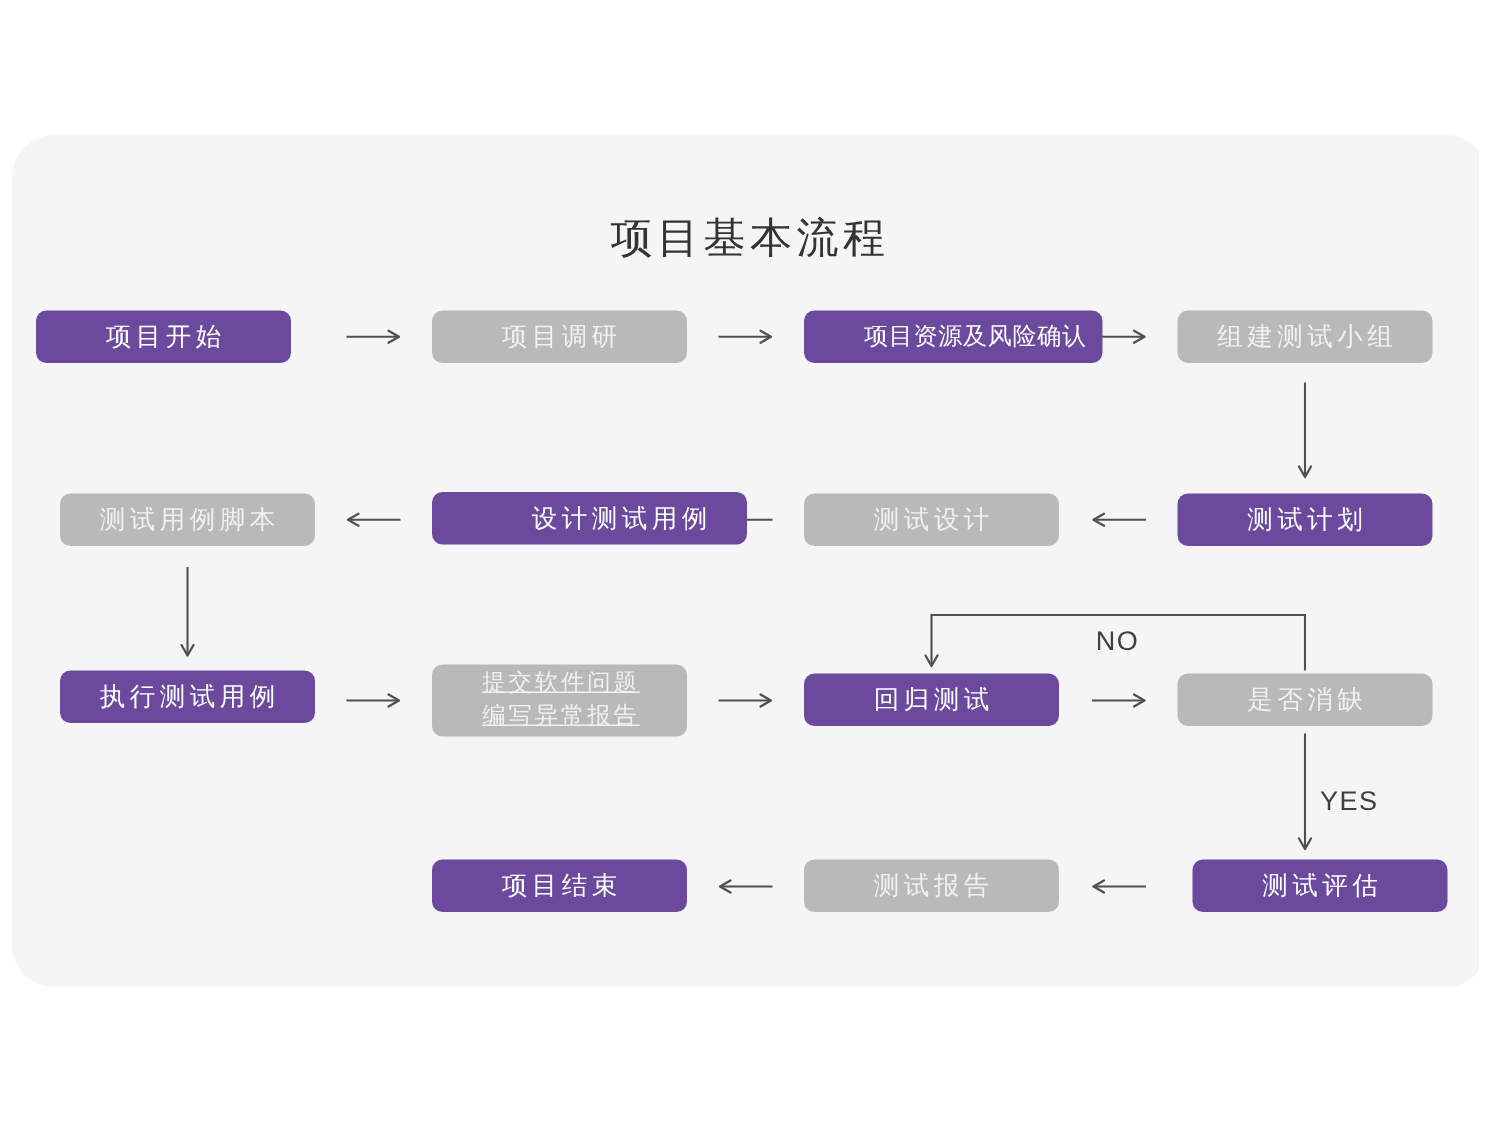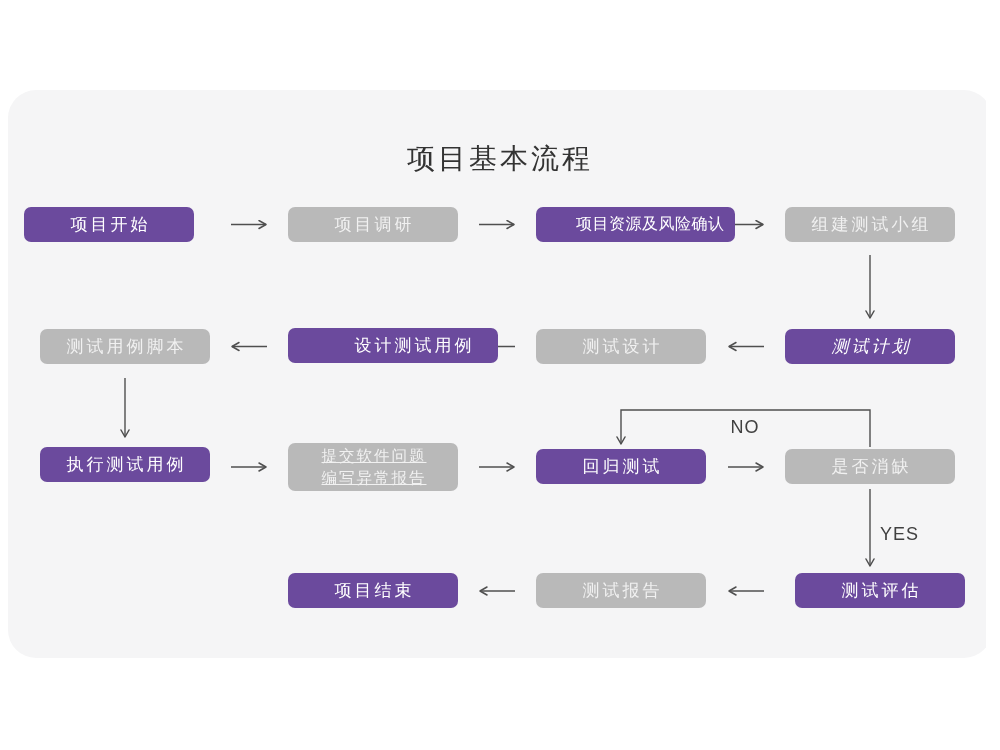--- a/index.html
+++ b/index.html
@@ -78,21 +78,21 @@
   </svg>
 
   <div class="node purple" style="left:24px;top:207px;">项目开始</div>
   <div class="node gray" style="left:288px;top:207px;">项目调研</div>
   <div class="node purple long" style="left:536px;top:207px;">项目资源及风险确认</div>
   <div class="node gray" style="left:785px;top:207px;">组建测试小组</div>
 
   <div class="node gray" style="left:40px;top:329px;">测试用例脚本</div>
   <div class="node purple" style="left:288px;top:328px;padding-left:40px;">设计测试用例</div>
   <div class="node gray" style="left:536px;top:329px;">测试设计</div>
-  <div class="node purple" style="left:785px;top:329px;font-style:italic;">测试计划</div>
+  <div class="node purple" style="left:785px;top:329px;">测试计划</div>
 
   <div class="node purple" style="left:40px;top:447px;">执行测试用例</div>
   <div class="node gray two-line" style="left:288px;top:443px;">
     <span>提交软件问题</span>
     <span>编写异常报告</span>
   </div>
   <div class="node purple" style="left:536px;top:449px;">回归测试</div>
   <div class="node gray" style="left:785px;top:449px;">是否消缺</div>
 
   <div class="node purple" style="left:288px;top:573px;">项目结束</div>

